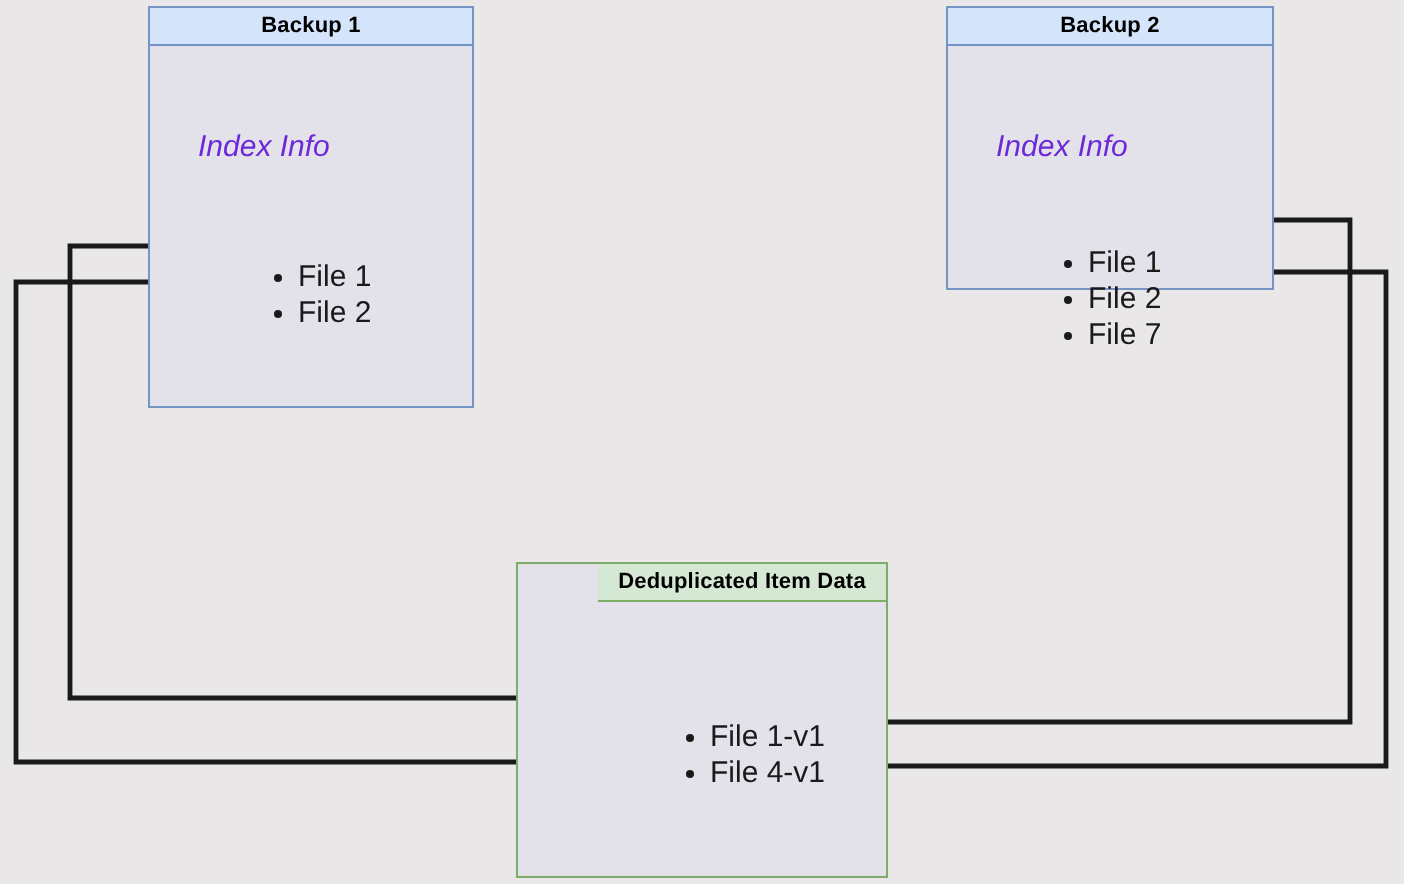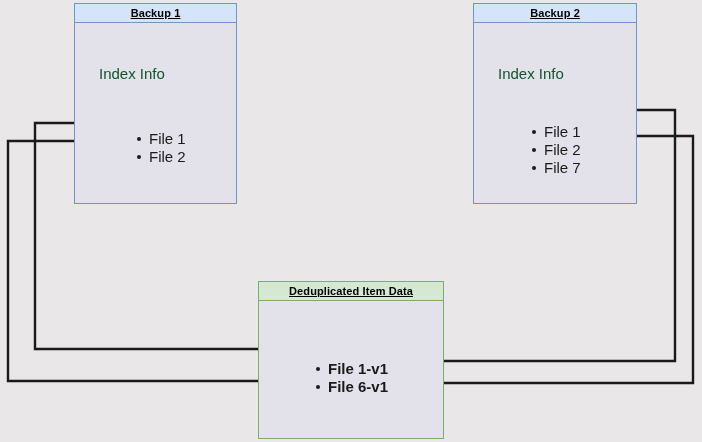--- a/index.html
+++ b/index.html
@@ -28,47 +28,48 @@
     pointer-events: none;
   }
   .node {
     position: absolute;
     box-sizing: border-box;
     border: 1px solid #7495c4;
     background: #e3e1e9;
   }
   .node.green {
     border-color: #7ead6a;
+    padding-left: 40px;
   }
   .node-header {
     box-sizing: border-box;
     height: 19px;
     background: #d4e4fa;
     border-bottom: 1px solid #7495c4;
     display: flex;
     align-items: center;
     justify-content: center;
     font-size: 11px;
     font-weight: bold;
     color: #000000;
     letter-spacing: 0.1px;
-    text-decoration: underline;
   }
   .node.green .node-header {
     background: #d5e8d4;
     border-bottom-color: #7ead6a;
   }
   .node-body {
     position: relative;
     height: calc(100% - 19px);
   }
   .index-label {
     position: absolute;
     font-size: 15px;
-    color: #14532d;
+    color: #6d28d9;
+    font-style: italic;
   }
   .bullet-list {
     position: absolute;
     margin: 12px;
     padding: 0;
     list-style: none;
   }
   .bullet-list li {
     font-size: 15px;
     color: #1a1a1a;
@@ -83,28 +84,28 @@
     position: absolute;
     left: 2px;
     top: 7px;
     width: 4px;
     height: 4px;
     border-radius: 50%;
     background: #1a1a1a;
   }
   
   #node-backup-1 { left: 74px; top: 3px; width: 163px; height: 201px; }
-  #node-backup-2 { left: 473px; top: 3px; width: 164px; height: 201px; }
+  #node-backup-2 { left: 473px; top: 3px; width: 164px; height: 142px; }
   #node-dedup    { left: 258px; top: 281px; width: 186px; height: 158px; }
 
   #node-backup-1 .index-label { left: 24px; top: 42px; }
   #node-backup-2 .index-label { left: 24px; top: 42px; }
   #node-backup-1 .bullet-list { left: 48px; top: 95px; }
   #node-backup-2 .bullet-list { left: 44px; top: 88px; }
-  #node-dedup .bullet-list    { left: 43px; top: 47px; font-weight: bold; }
+  #node-dedup .bullet-list    { left: 30px; top: 47px; }
 </style>
 </head>
 <body>
 
 <div id="canvas">
 
   <svg class="edge-layer" width="702" height="442" viewBox="0 0 702 442">
     <defs>
       <marker id="arrowhead" markerWidth="9" markerHeight="7" refX="8.5" refY="3.5" orient="auto" markerUnits="userSpaceOnUse">
         <polygon points="0 0, 9 3.5, 0 7" fill="#1a1a1a"></polygon>
@@ -141,18 +142,18 @@
         <li>File 7</li>
       </ul>
     </div>
   </div>
 
   <div class="node green" id="node-dedup">
     <div class="node-header">Deduplicated Item Data</div>
     <div class="node-body">
       <ul class="bullet-list">
         <li>File 1-v1</li>
-        <li>File 6-v1</li>
+        <li>File 4-v1</li>
       </ul>
     </div>
   </div>
 
 </div>
 
 </body></html>

